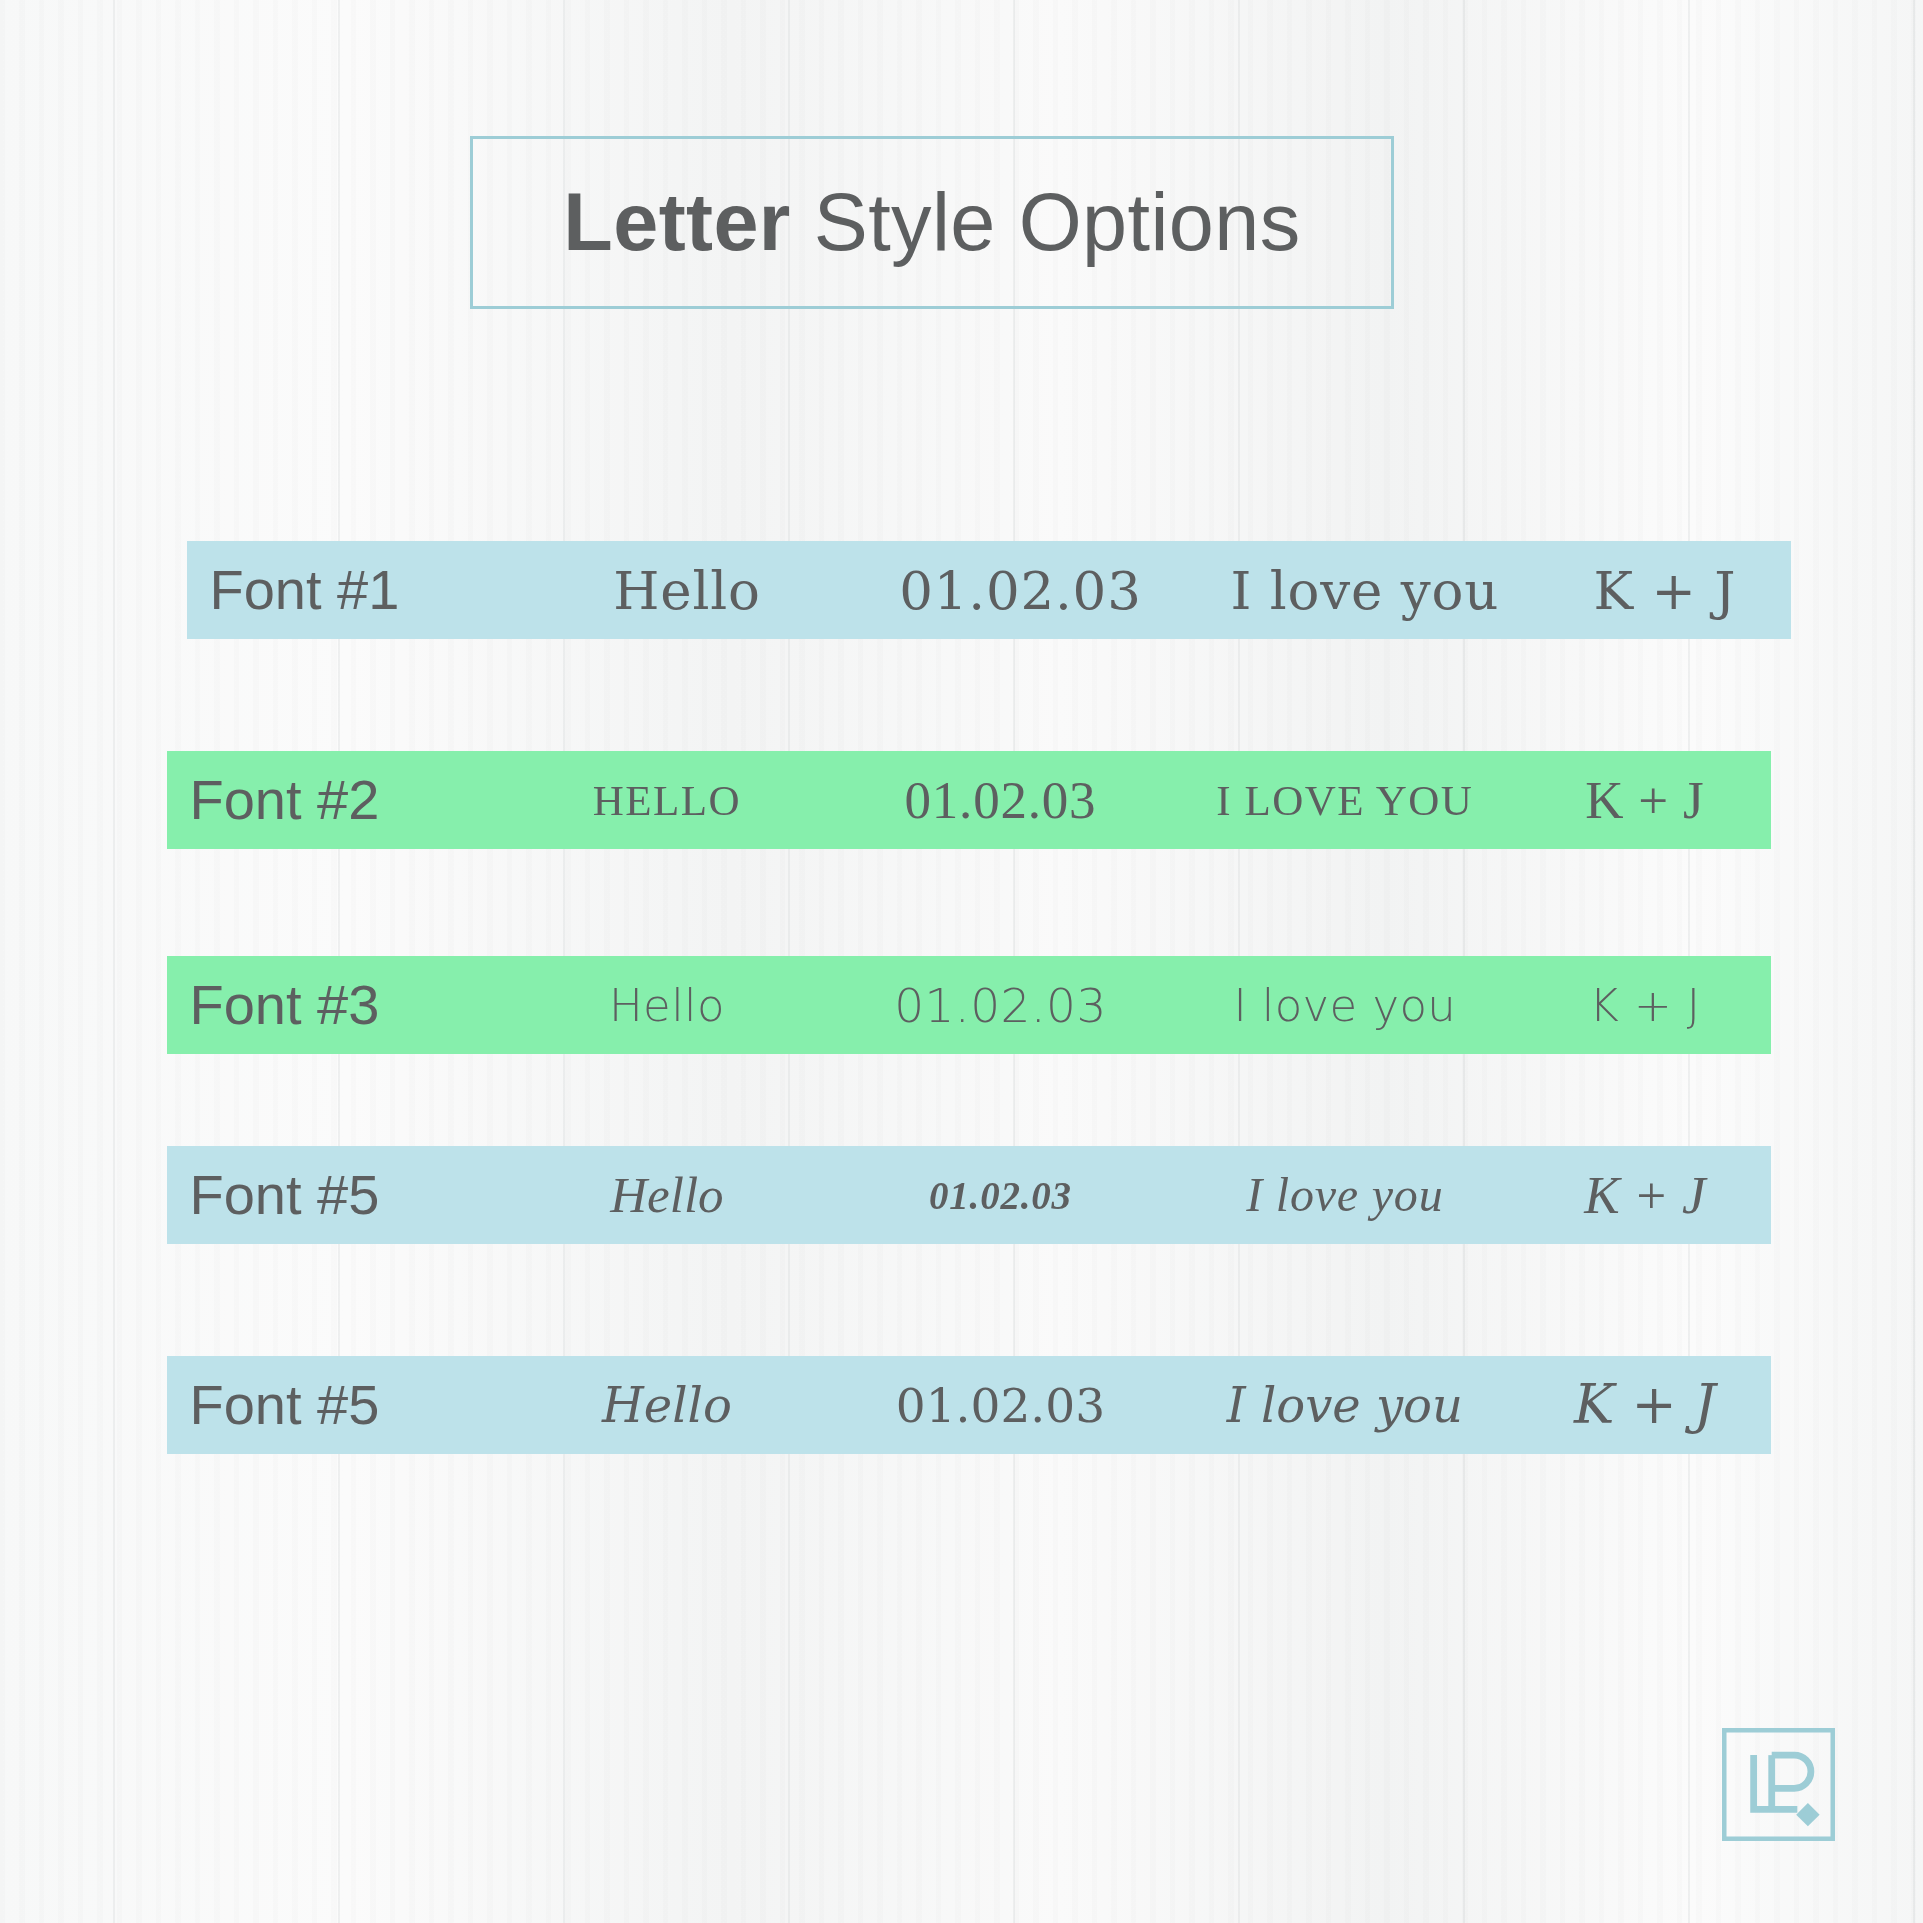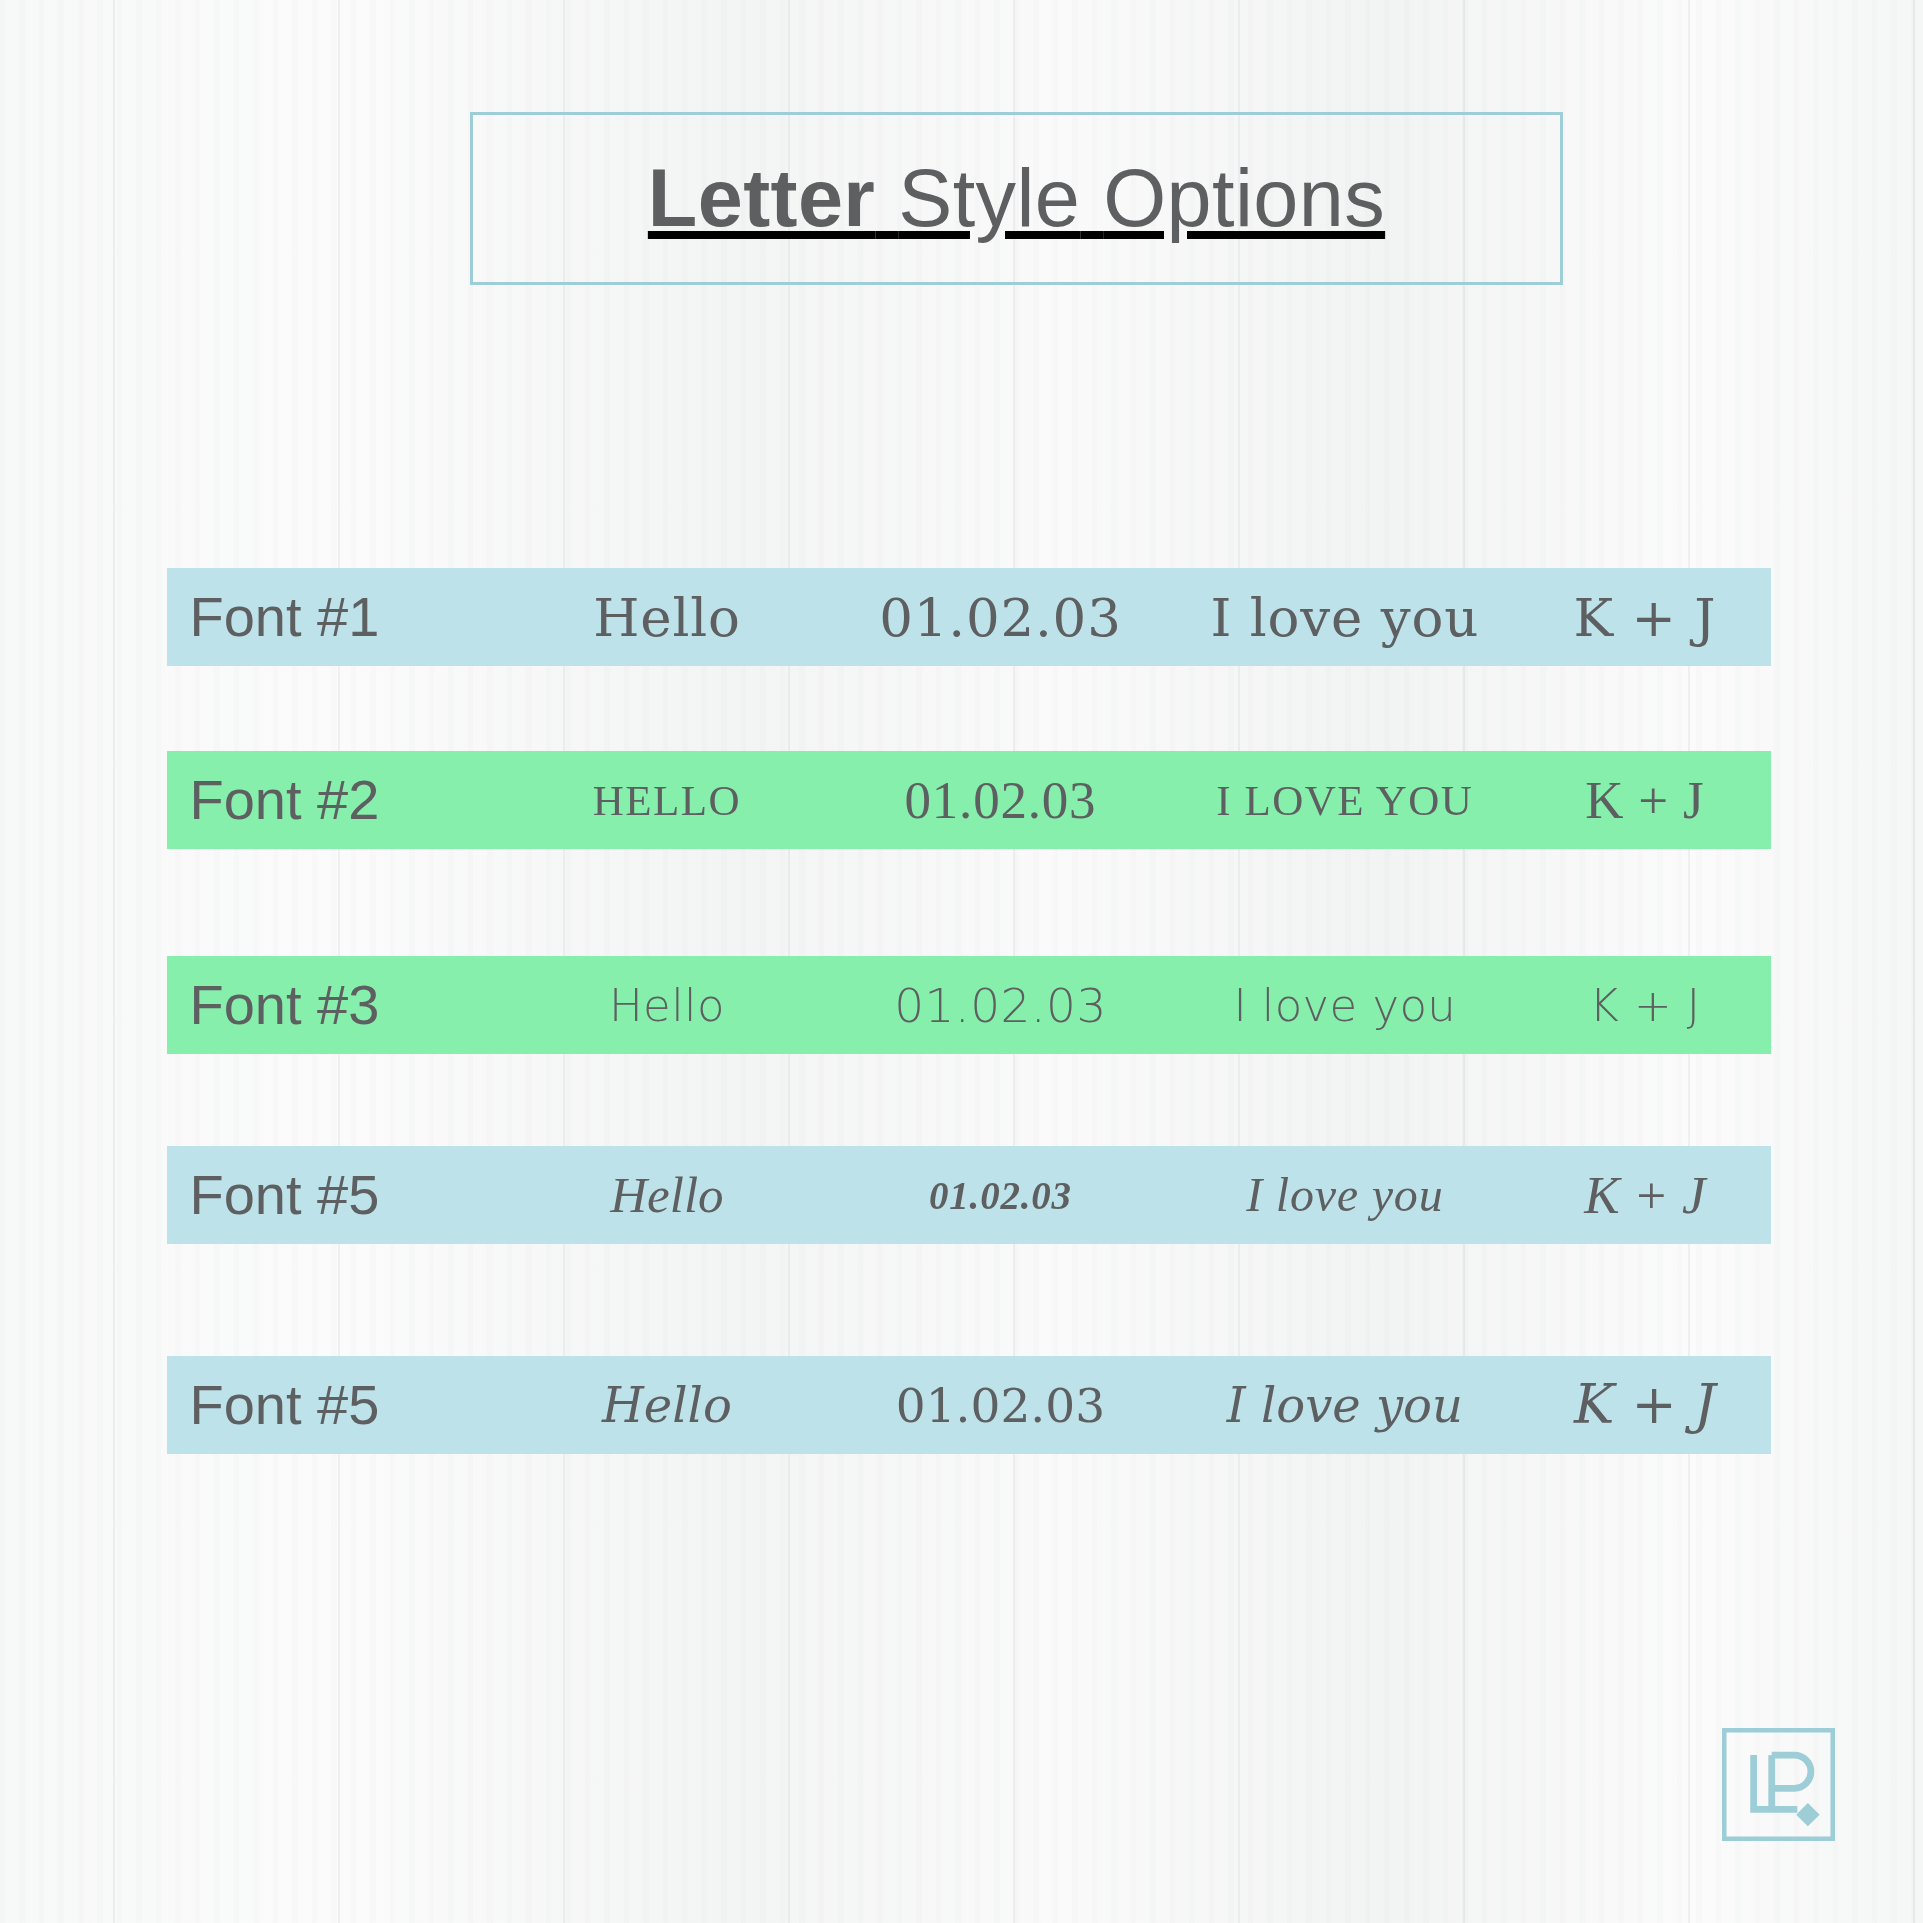--- a/index.html
+++ b/index.html
@@ -43,29 +43,28 @@
 
   .sheet {
     position: absolute;
     inset: 0;
   }
 
   
   .title-box {
     position: absolute;
     left: 470px;
-    top: 112px;
-    width: 1093px;
+    top: 136px;
+    width: 924px;
     height: 173px;
     border: 3px solid #9dcdd6;
     box-sizing: border-box;
     display: flex;
     align-items: center;
     justify-content: center;
-    text-decoration: underline;
   }
   .title-text {
     font-size: 81px;
     letter-spacing: 0.4px;
     color: #5d5f60;
     white-space: nowrap;
     line-height: 1;
   }
   .title-text .w1 { font-weight: bold; }
   .title-text .w2 { font-weight: 300; }
@@ -187,21 +186,21 @@
   <div class="title-box">
     <div class="title-text">
       <span class="w1">Letter</span>
       <span class="w2">Style</span>
       <span class="w3">Options</span>
     </div>
   </div>
 
   <div class="rows">
 
-    <div class="row f1 bg-blue" style="top:568px;">
+    <div class="row f1 bg-blue" style="top:541px;margin-left:20px;">
       <div class="cell c-name">Font #1</div>
       <div class="cell c-hello">Hello</div>
       <div class="cell c-date">01.02.03</div>
       <div class="cell c-love">I love you</div>
       <div class="cell c-mono">K + J</div>
     </div>
 
     <div class="row f2 bg-gray" style="top:751px;">
       <div class="cell c-name">Font #2</div>
       <div class="cell c-hello">HELLO</div>

